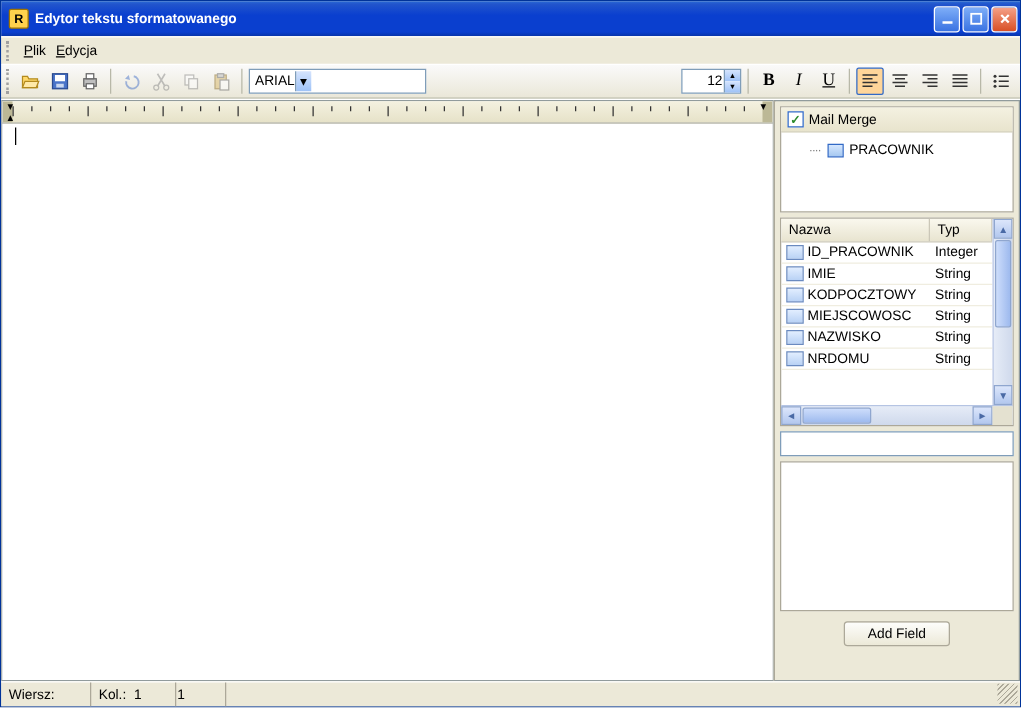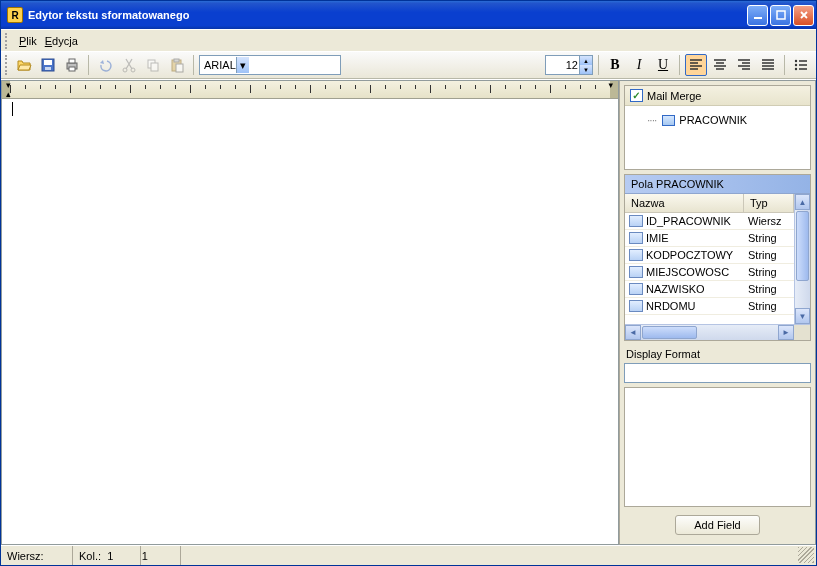--- a/index.html
+++ b/index.html
@@ -298,34 +298,33 @@
         <div class="mmerge-body">
           <div class="tree-item">
             <span class="tree-dots">····</span>
             <span class="tree-icon"></span>
             <span>PRACOWNIK</span>
           </div>
         </div>
       </div>
 
       <div class="polabox">
-        <div class="polabox-title">Pola PRACOWNIK</div>
         <div class="pola-table">
           <div class="pola-cols">
             <div class="pola-hdr">
               <div class="c1">Nazwa</div>
               <div class="c2">Typ</div>
             </div>
             <div id="pola-rows">
                 <div class="pola-row">
                   <div class="c1">
                     <span class="ficon"></span>
                     <span>ID_PRACOWNIK</span>
                   </div>
-                  <div class="c2">Wiersz</div>
+                  <div class="c2">Integer</div>
                 </div>
                 <div class="pola-row">
                   <div class="c1">
                     <span class="ficon"></span>
                     <span>IMIE</span>
                   </div>
                   <div class="c2">String</div>
                 </div>
                 <div class="pola-row">
                   <div class="c1">
@@ -367,21 +366,20 @@
           <div class="arrow">◄</div>
           <div class="track">
               <div class="thumb"></div>
             </div>
           <div class="arrow">►</div>
           <div class="corner"></div>
         </div>
       </div>
 
       <div class="dfmt">
-        <div class="dfmt-label">Display Format</div>
         <input class="dfmt-input" value="" style="">
       </div>
 
       <div class="preview"></div>
 
       <div class="addfield-wrap">
         <button class="addfield">Add Field</button>
       </div>
 
     </div>

